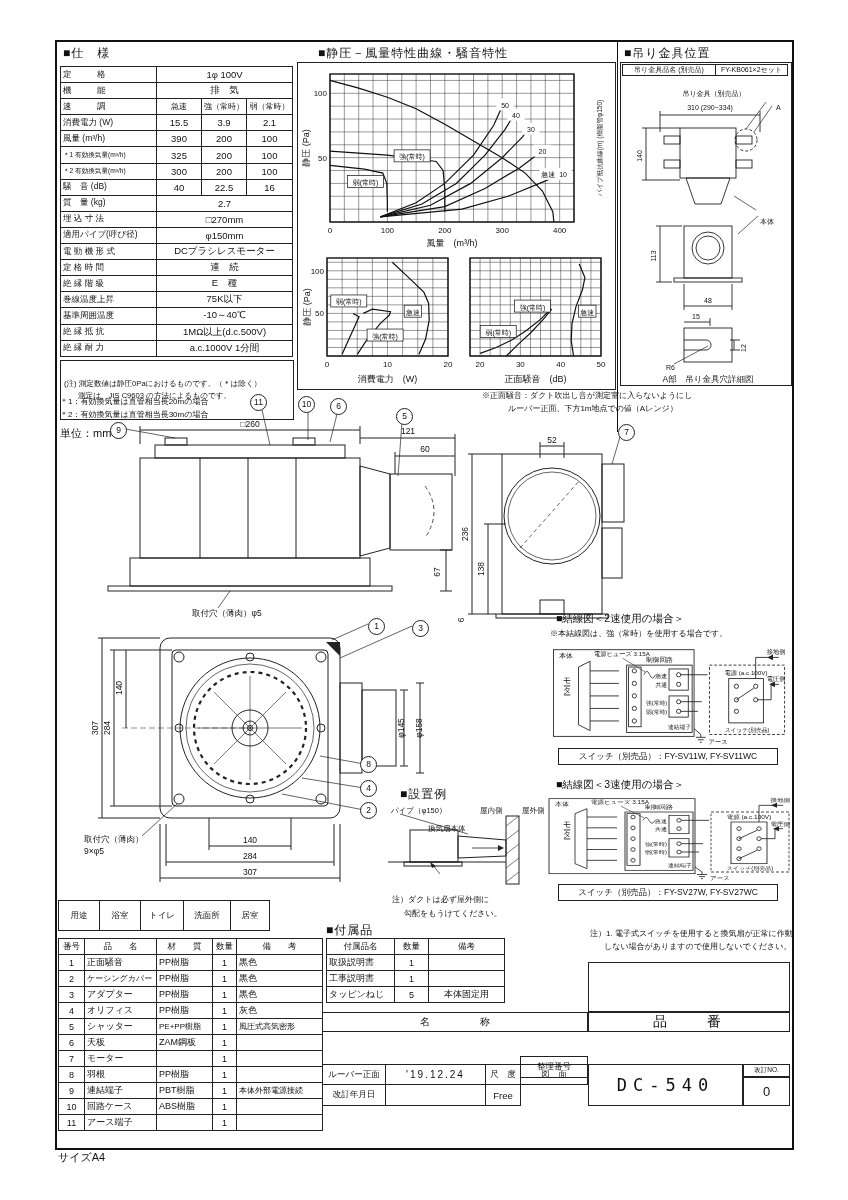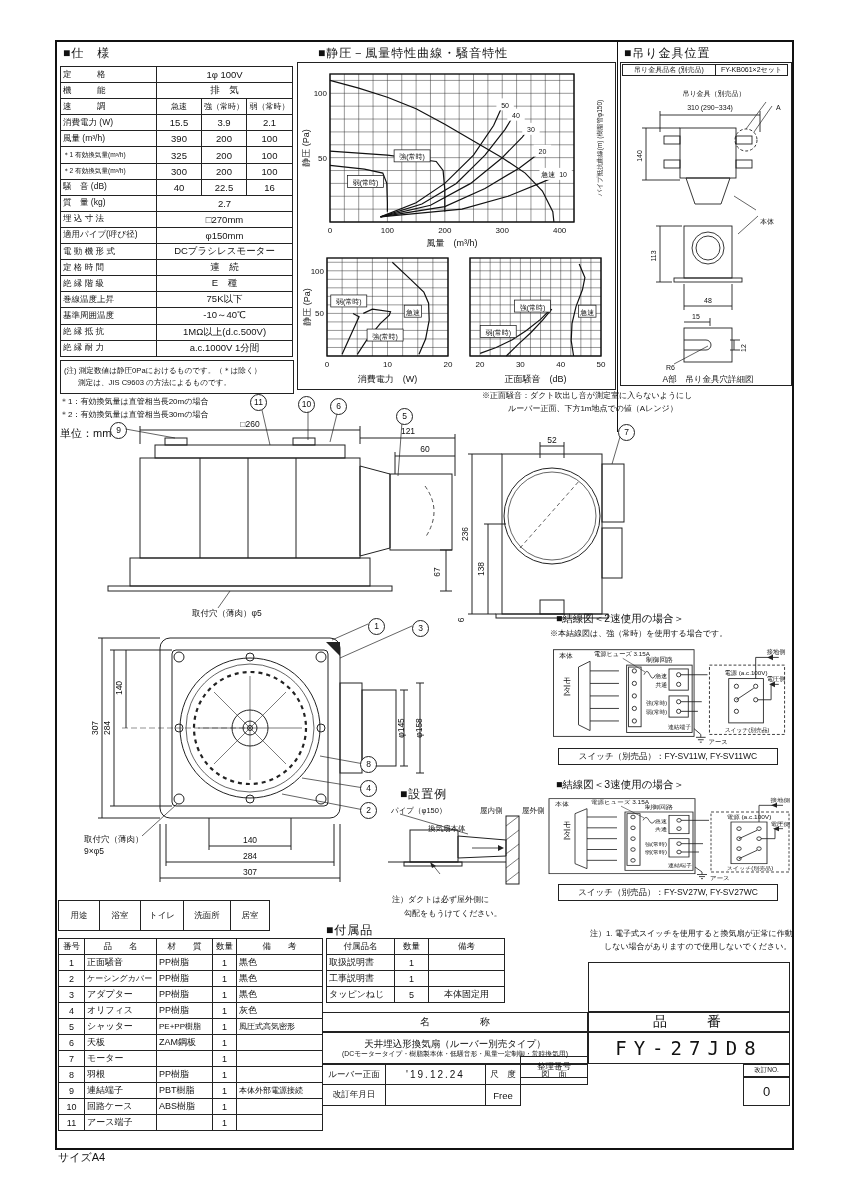--- a/index.html
+++ b/index.html
@@ -8,21 +8,21 @@
   .frame{border:2px solid #111}
   .sec-title{font-size:12px;white-space:nowrap;letter-spacing:1px}
   table{border-collapse:collapse;table-layout:fixed}
   td{border:1px solid #222;padding:0 2px;white-space:nowrap;overflow:hidden;font-size:9px}
   .spec td{height:15.1px}
   .lbl{font-size:8.5px;letter-spacing:0}
   .lblsm{font-size:6.6px}
   .val{text-align:center;font-size:9.5px}
   .valsm{text-align:center;font-size:8px}
   .hdr{text-align:center;font-size:8.5px}
-  .notebox{border:1px solid #222;font-size:7.6px;line-height:1.55;padding:4px 3px;white-space:nowrap}
+  .notebox{border:1px solid #222;font-size:7.6px;line-height:1.55;padding:17px 3px;white-space:nowrap}
   .note{font-size:8px;white-space:nowrap}
   .small{font-size:7.5px;white-space:nowrap}
   .balloon{width:15px;height:15px;border:1px solid #222;border-radius:50%;font-size:8.5px;line-height:15px;text-align:center;background:#fff;z-index:5}
   .vline{width:1px;background:#111}
   svg{overflow:visible}
   svg text{fill:#111;font-family:"Liberation Sans",sans-serif}
   .ctick{font-size:8px}
   .caxis{font-size:9px}
   .caxis2{font-size:6.5px}
   .clabel{font-size:7px}
@@ -810,29 +810,25 @@
           <td>タッピンねじ</td>
           <td style="text-align:center">5</td>
           <td style="text-align:center">本体固定用</td>
         </tr>
   </tbody>
     </table>
 
   <div class="cell" style="left:588px;top:962px;width:202px;height:50px"></div>
   <div class="cell" style="left:322px;top:1012px;width:266px;height:20px;font-size:10px">名　　　　　称</div>
   <div class="cell" style="left:588px;top:1012px;width:202px;height:20px;font-size:14px;letter-spacing:4px">品　　番</div>
-  <div class="cell" style="left:322px;top:1032px;width:266px;height:32px;flex-direction:column;line-height:1.25">
-    <div style="font-size:9.5px">天井埋込形換気扇（ルーバー別売タイプ）</div>
-    <div style="font-size:6.8px">(DCモータータイプ・樹脂製本体・低騒音形・風量一定制御・常時換気用)</div>
-  </div>
-  <div class="cell" style="left:588px;top:1032px;width:202px;height:32px;font-size:19px;letter-spacing:7px;font-family:'DejaVu Sans Mono',monospace">FY-27JD8</div>
   <div class="cell" style="left:322px;top:1064px;width:64px;height:21px;font-size:8.5px">ルーバー正面</div>
   <div class="cell" style="left:385px;top:1064px;width:101px;height:21px;font-size:10px;letter-spacing:2px">'19.12.24</div>
   <div class="cell" style="left:485px;top:1064px;width:36px;height:21px;font-size:8.5px">尺　度</div>
   <div class="cell" style="left:520px;top:1064px;width:68px;height:21px;font-size:8.5px">図　面</div>
   <div class="cell" style="left:322px;top:1084px;width:64px;height:22px;font-size:8.5px">改訂年月日</div>
   <div class="cell" style="left:385px;top:1084px;width:101px;height:22px"></div>
   <div class="cell" style="left:485px;top:1084px;width:36px;height:22px;font-size:9.5px">Free</div>
   <div class="cell" style="left:520px;top:1056px;width:68px;height:22px;font-size:8.5px">整理番号</div>
+  <div class="cell" style="left:588px;top:1064px;width:155px;height:42px;font-size:17px;letter-spacing:6px;font-family:'DejaVu Sans Mono',monospace">DC-540</div>
   <div class="cell" style="left:743px;top:1064px;width:47px;height:13px;font-size:6.5px">改訂NO.</div>
   <div class="cell" style="left:743px;top:1077px;width:47px;height:29px;font-size:13px">0</div>
 
 </div>
 
 </body></html>

